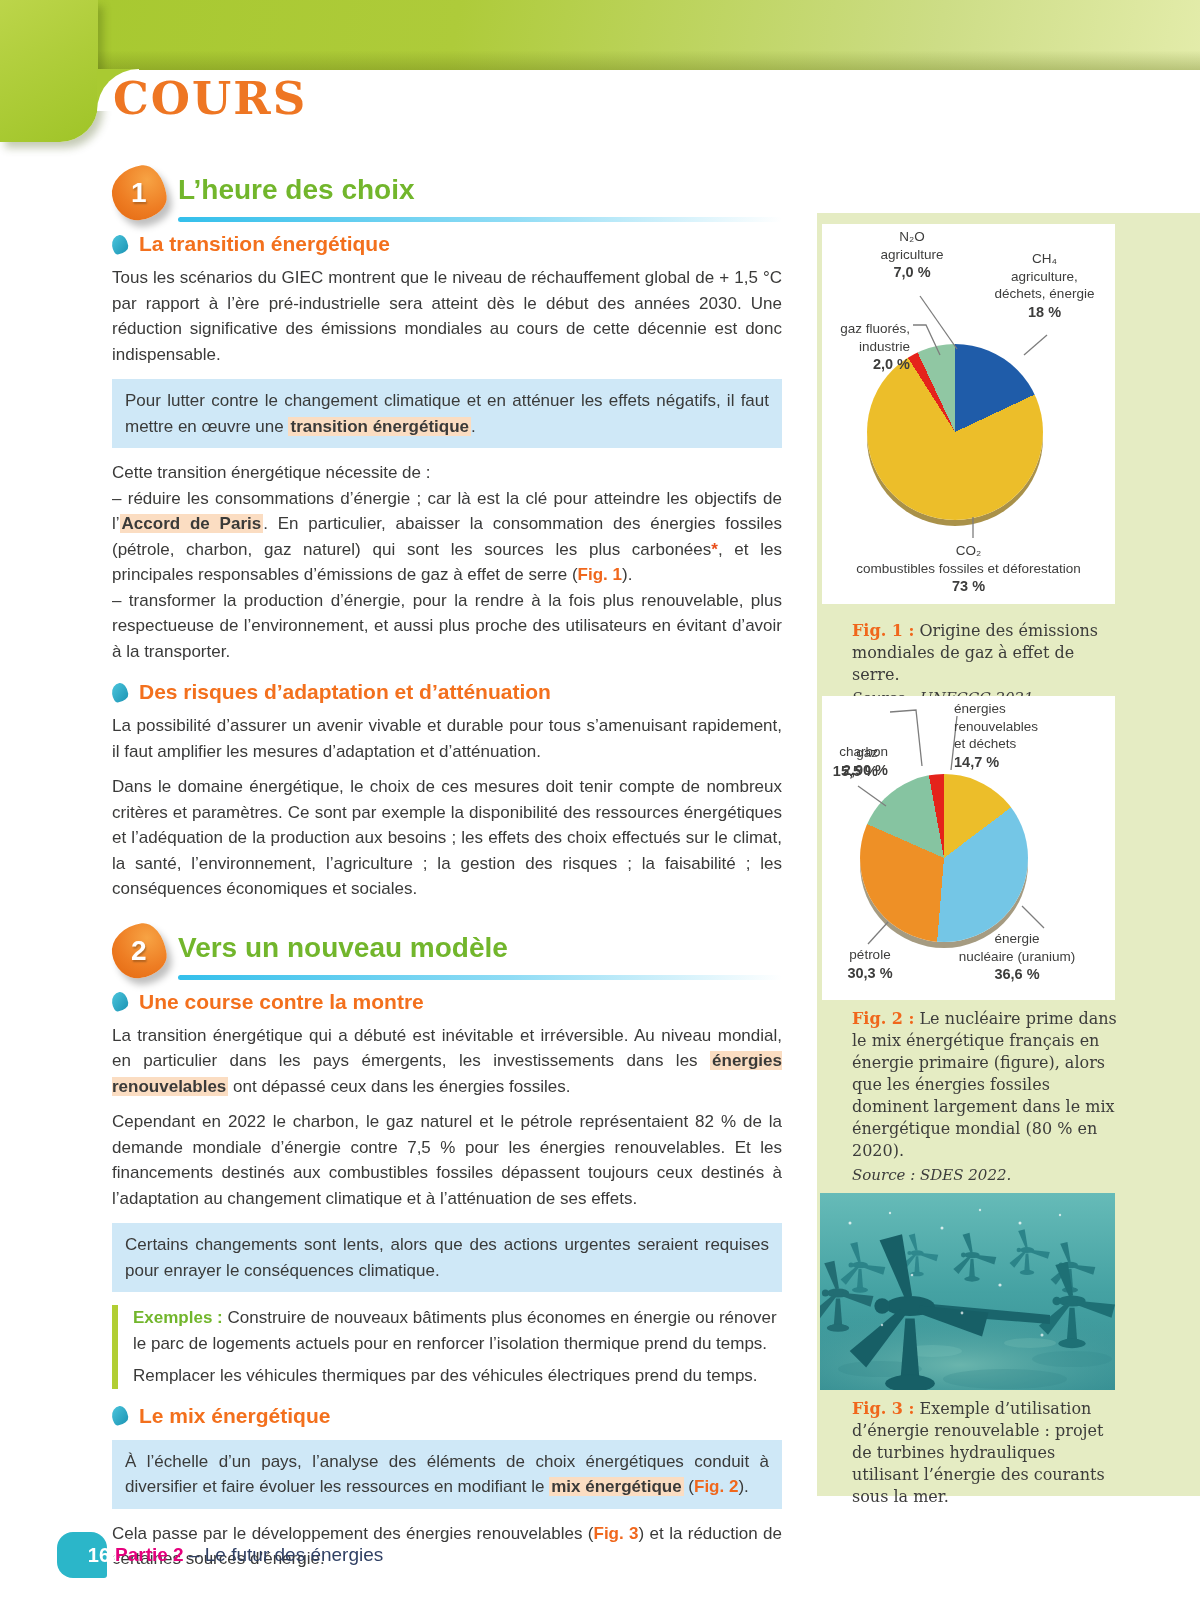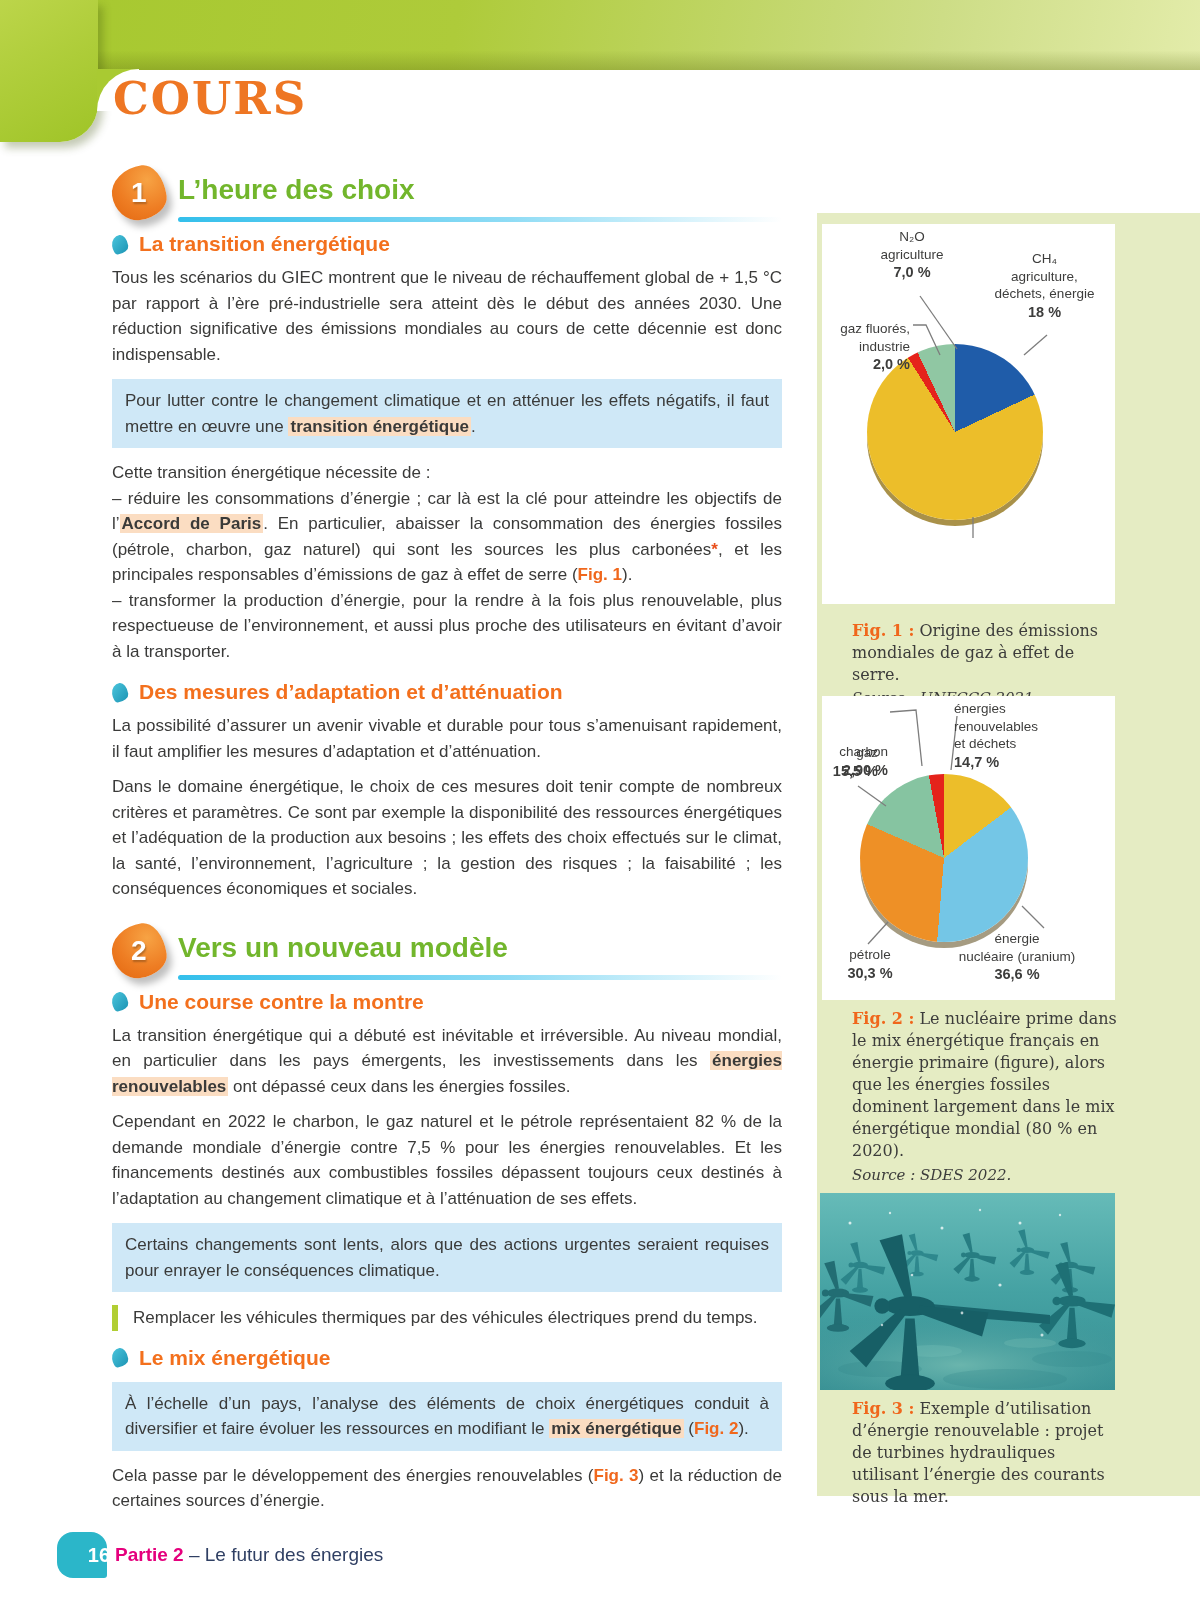--- a/index.html
+++ b/index.html
@@ -113,21 +113,21 @@
     <p class="body">Tous les scénarios du GIEC montrent que le niveau de réchauffement global de + 1,5 °C par rapport à l’ère pré-industrielle sera atteint dès le début des années 2030. Une réduction significative des émissions mondiales au cours de cette décennie est donc indispensable.</p>
 
     <div class="bluebox"><span>Pour lutter contre le changement climatique et en atténuer les effets négatifs, il faut mettre en œuvre une </span><span class="hl">transition énergétique</span><span>.</span></div>
 
     <p class="body tight">Cette transition énergétique nécessite de :</p>
     <p class="body tight"><span>– réduire les consommations d’énergie ; car là est la clé pour atteindre les objectifs de l’</span><span class="hl">Accord de Paris</span><span>. En particulier, abaisser la consommation des énergies fossiles (pétrole, charbon, gaz naturel) qui sont les sources les plus carbonées</span><span class="star">*</span><span>, et les principales responsables d’émissions de gaz à effet de serre (</span><span class="figref">Fig. 1</span><span>).</span></p>
     <p class="body">– transformer la production d’énergie, pour la rendre à la fois plus renouvelable, plus respectueuse de l’environnement, et aussi plus proche des utilisateurs en évitant d’avoir à la transporter.</p>
 
     <h3 class="subhead" style="margin-top:16px">
       <span class="drop"></span>
-      <span>Des mesures d’adaptation et d’atténuation</span>
+      <span>Des risques d’adaptation et d’atténuation</span>
     </h3>
 
     <p class="body">La possibilité d’assurer un avenir vivable et durable pour tous s’amenuisant rapidement, il faut amplifier les mesures d’adaptation et d’atténuation.</p>
     <p class="body">Dans le domaine énergétique, le choix de ces mesures doit tenir compte de nombreux critères et paramètres. Ce sont par exemple la disponibilité des ressources énergétiques et l’adéquation de la production aux besoins ; les effets des choix effectués sur le climat, la santé, l’environnement, l’agriculture ; la gestion des risques ; la faisabilité ; les conséquences économiques et sociales.</p>
 
     <div class="section-head" style="margin-top:22px">
       <div class="badge">
         <span>2</span>
       </div>
       <h2 class="stitle">Vers un nouveau modèle</h2>
@@ -138,20 +138,21 @@
       <span class="drop"></span>
       <span>Une course contre la montre</span>
     </h3>
 
     <p class="body"><span>La transition énergétique qui a débuté est inévitable et irréversible. Au niveau mondial, en particulier dans les pays émergents, les investissements dans les </span><span class="hl">énergies renouvelables</span><span> ont dépassé ceux dans les énergies fossiles.</span></p>
     <p class="body">Cependant en 2022 le charbon, le gaz naturel et le pétrole représentaient 82 % de la demande mondiale d’énergie contre 7,5 % pour les énergies renouvelables. Et les financements destinés aux combustibles fossiles dépassent toujours ceux destinés à l’adaptation au changement climatique et à l’atténuation de ses effets.</p>
 
     <div class="bluebox">Certains changements sont lents, alors que des actions urgentes seraient requises pour enrayer le conséquences climatique.</div>
 
     <div class="examples">
+      <p class="body" style="margin-bottom:7px"><span class="exlabel">Exemples :</span> <span>Construire de nouveaux bâtiments plus économes en énergie ou rénover le parc de logements actuels pour en renforcer l’isolation thermique prend du temps.</span></p>
       <p class="body tight">Remplacer les véhicules thermiques par des véhicules électriques prend du temps.</p>
     </div>
 
     <h3 class="subhead" style="margin-top:15px">
       <span class="drop"></span>
       <span>Le mix énergétique</span>
     </h3>
 
     <div class="bluebox"><span>À l’échelle d’un pays, l’analyse des éléments de choix énergétiques conduit à diversifier et faire évoluer les ressources en modifiant le </span><span class="hl">mix énergétique</span><span> (</span><span class="figref">Fig. 2</span><span>).</span></div>
 
@@ -176,20 +177,25 @@
     <div class="plabel" style="left:150px; top:26px; width:145px;">
       <div>CH₄</div>
       <div>agriculture,</div>
       <div>déchets, énergie</div>
       <span class="val">18 %</span>
     </div>
     <div class="plabel ral" style="left:0px; top:96px; width:88px;">
       <div>gaz fluorés,</div>
       <div>industrie</div>
       <span class="val">2,0 %</span>
+    </div>
+    <div class="plabel" style="left:0px; top:318px; width:293px;">
+      <div>CO₂</div>
+      <div>combustibles fossiles et déforestation</div>
+      <span class="val">73 %</span>
     </div>
   </div>
 
   <div class="caption" style="left:852px; top:620px; width:266px;">
     <span class="ctag">Fig. 1 :</span>
     <span>Origine des émissions mondiales de gaz à effet de serre.</span>
     <div class="csource">Source : UNFCCC 2021.</div>
   </div>
 
   <div class="figbox" style="left:822px; top:696px; width:293px; height:304px;">

